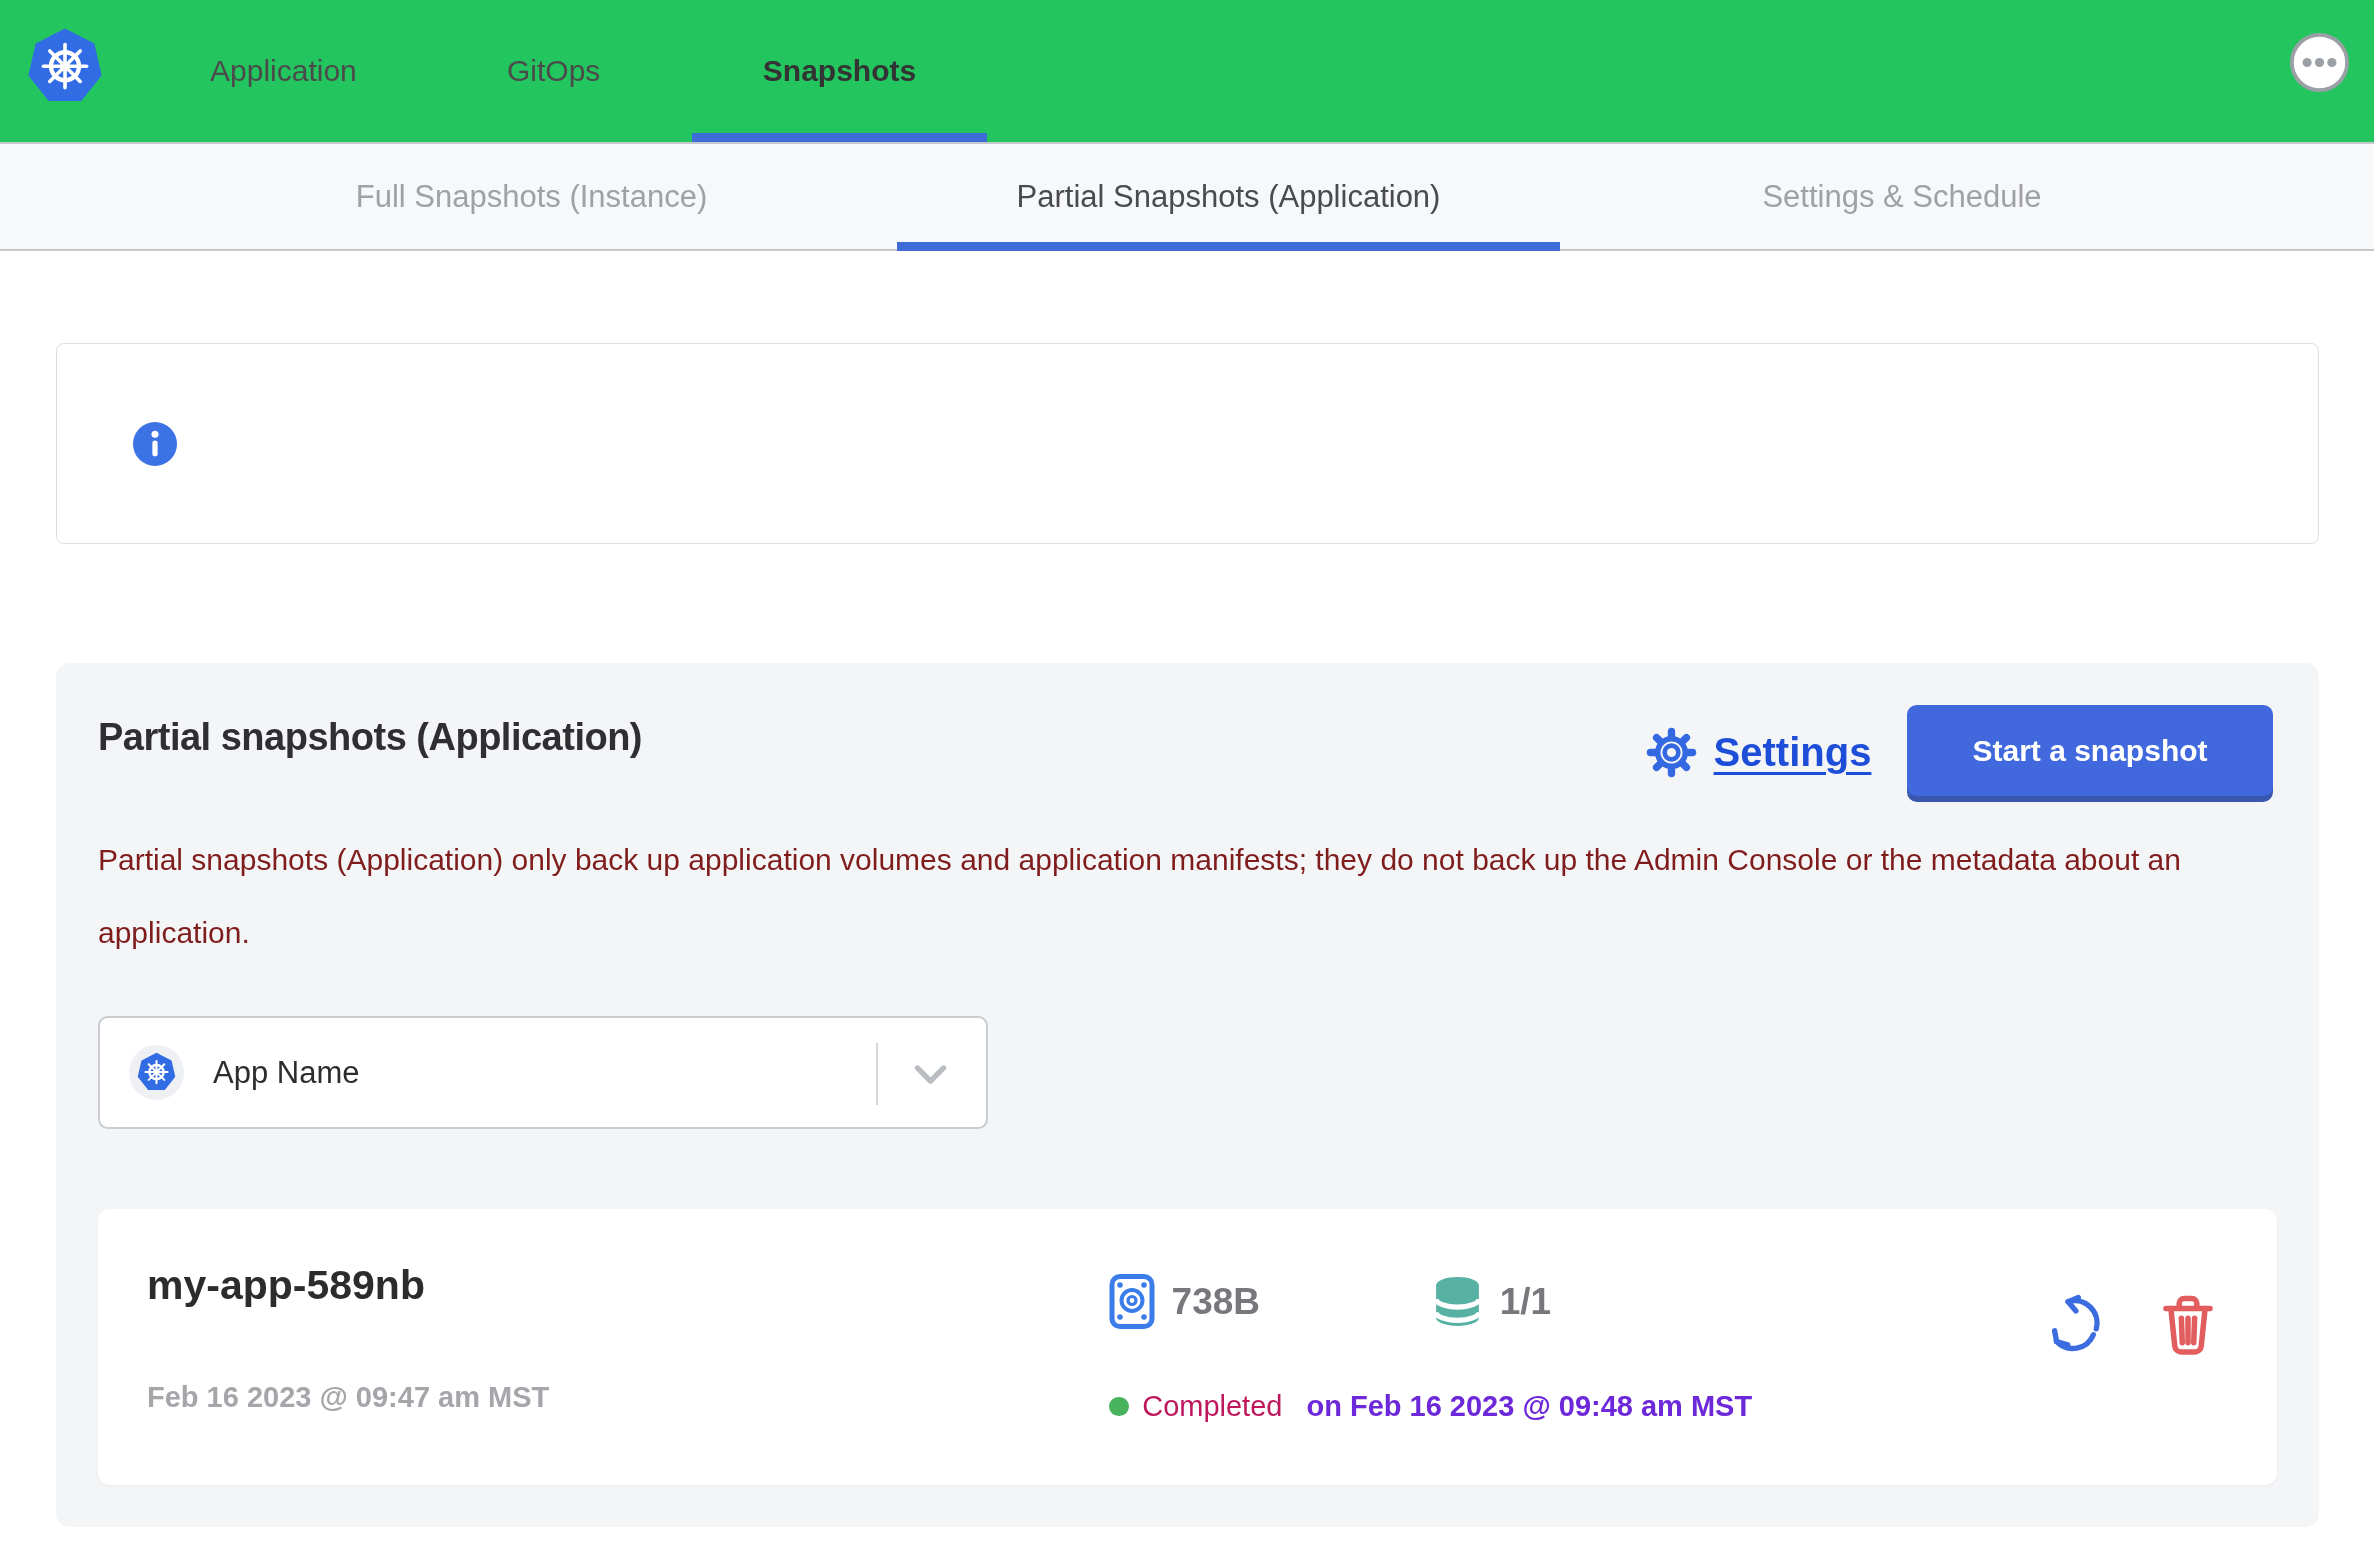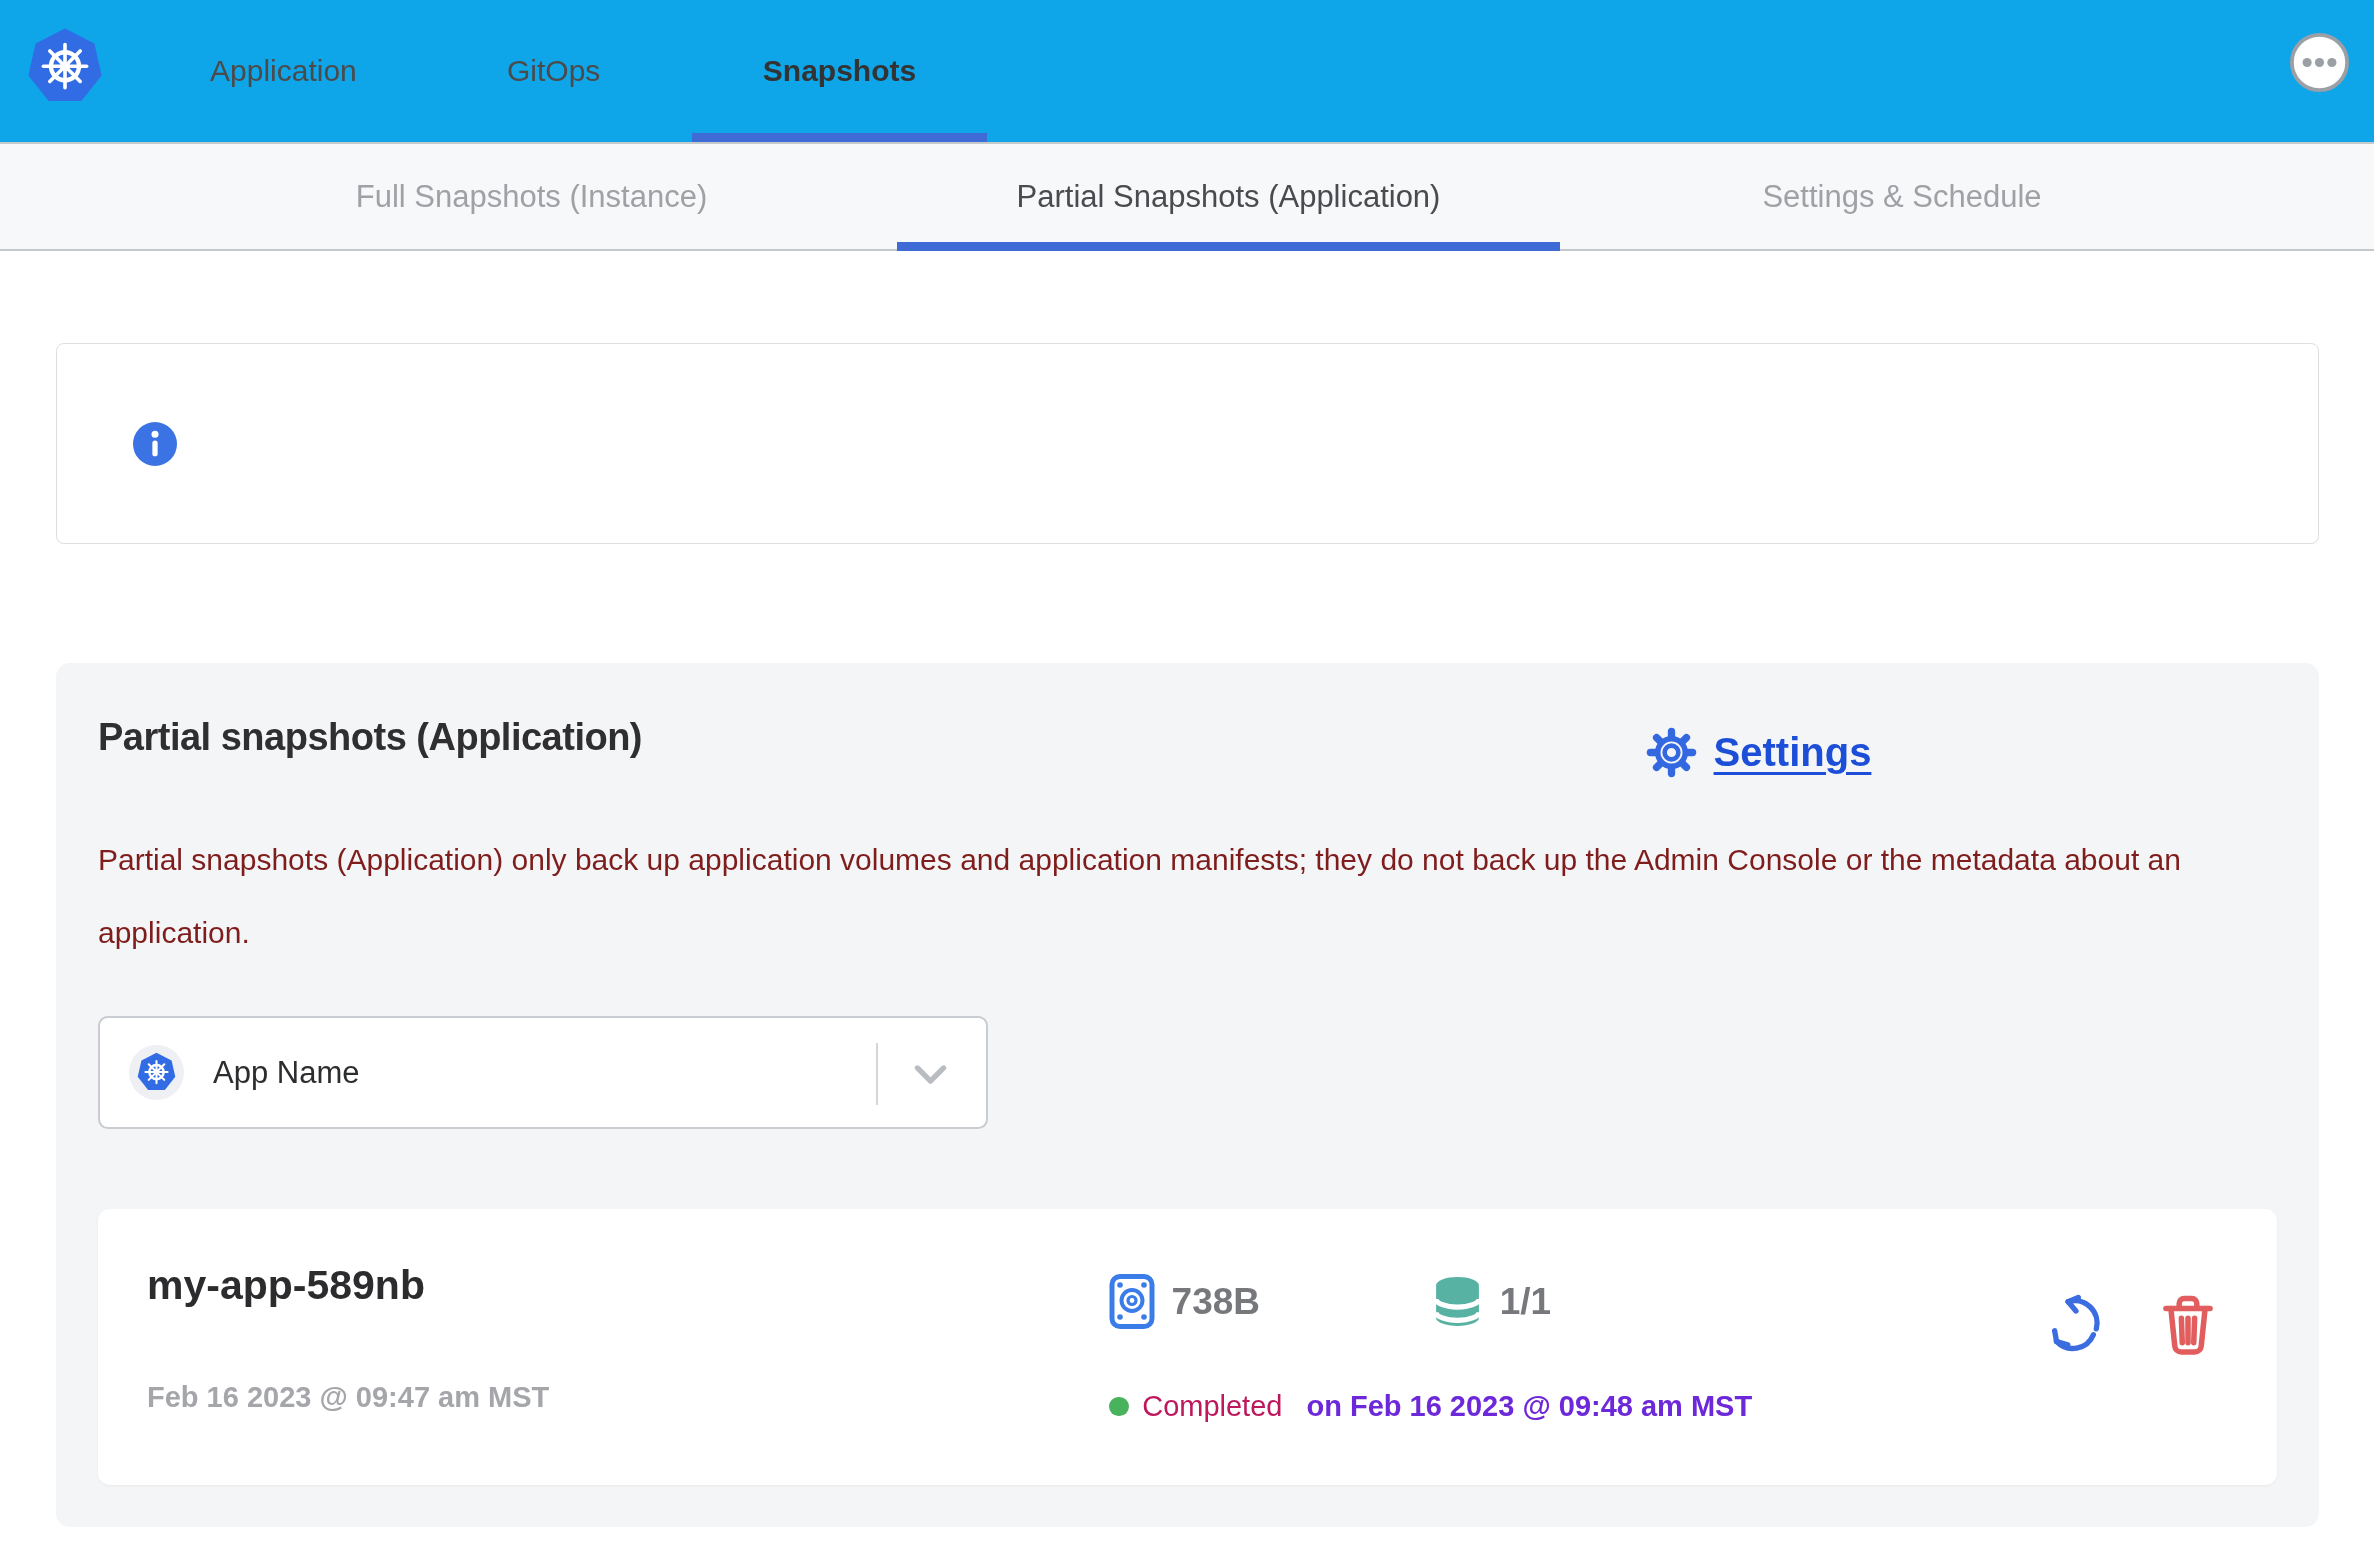--- a/index.html
+++ b/index.html
@@ -1,21 +1,21 @@
 <!DOCTYPE html>
 <html><head>
 <meta charset="utf-8">
 <style>
   * { box-sizing: border-box; margin: 0; padding: 0; }
   html,body { width: 2375px; height: 1551px; background: #ffffff; overflow: hidden;
     font-family: "Liberation Sans", "DejaVu Sans", sans-serif; }
   .app { position: relative; width: 2375px; height: 1551px; }
 
   
-  .topnav { position: absolute; left:0; top:0; width:100%; height:142px; background:#0ea5e9; }
+  .topnav { position: absolute; left:0; top:0; width:100%; height:142px; background:#22c55e; }
   .logo { position:absolute; left:25px; top:21.5px; width:80px; height:90px; }
   .nav-item { position:absolute; top:0; height:142px; display:flex; align-items:center;
     font-size:30px; font-weight:500; color:#4b4b4b; cursor:pointer; }
   .nav-application { left:210px; }
   .nav-gitops { left:507px; }
   .nav-snapshots { left:692px; width:295px; justify-content:center; color:#333; font-weight:600; }
   .nav-snapshots::after { content:""; position:absolute; left:0; right:0; bottom:0; height:8.8px; background:#3e6bd6; }
   .dots-btn { position:absolute; left:2289px; top:32px; width:61px; height:61px; cursor:pointer; }
 
   
@@ -140,20 +140,21 @@
             <line x1="17" y1="30" x2="7" y2="30"></line>
               <line x1="20.8" y1="20.8" x2="13.7" y2="13.7"></line>
           </g>
           <circle cx="30" cy="30" r="15" fill="#f4f5f7" stroke="#3468e0" stroke-width="6"></circle>
           <circle cx="30" cy="30" r="7.5" fill="#f4f5f7" stroke="#3468e0" stroke-width="5"></circle>
         </svg>
       </span>
       <span class="settings-label">Settings</span>
     </div>
 
+    <button class="start-btn">Start a snapshot</button>
 
     <p class="card-desc">Partial snapshots (Application) only back up application volumes and application manifests; they do not back up the Admin Console or the metadata about an application.</p>
 
     <div class="select">
       <span class="mini-logo-bg">
         <svg viewBox="0 0 100 104">
           <path d="M50,4 L86.7,22.7 L95.8,62.5 L70.4,94.4 L29.6,94.4 L4.2,62.5 L13.3,22.7 Z" fill="#326ce5"></path>
           <circle cx="50" cy="51" r="17.5" fill="none" stroke="#fff" stroke-width="6"></circle>
           <g stroke="#fff" stroke-width="5" stroke-linecap="round">
             <line x1="57" y1="51" x2="77" y2="51"></line>

